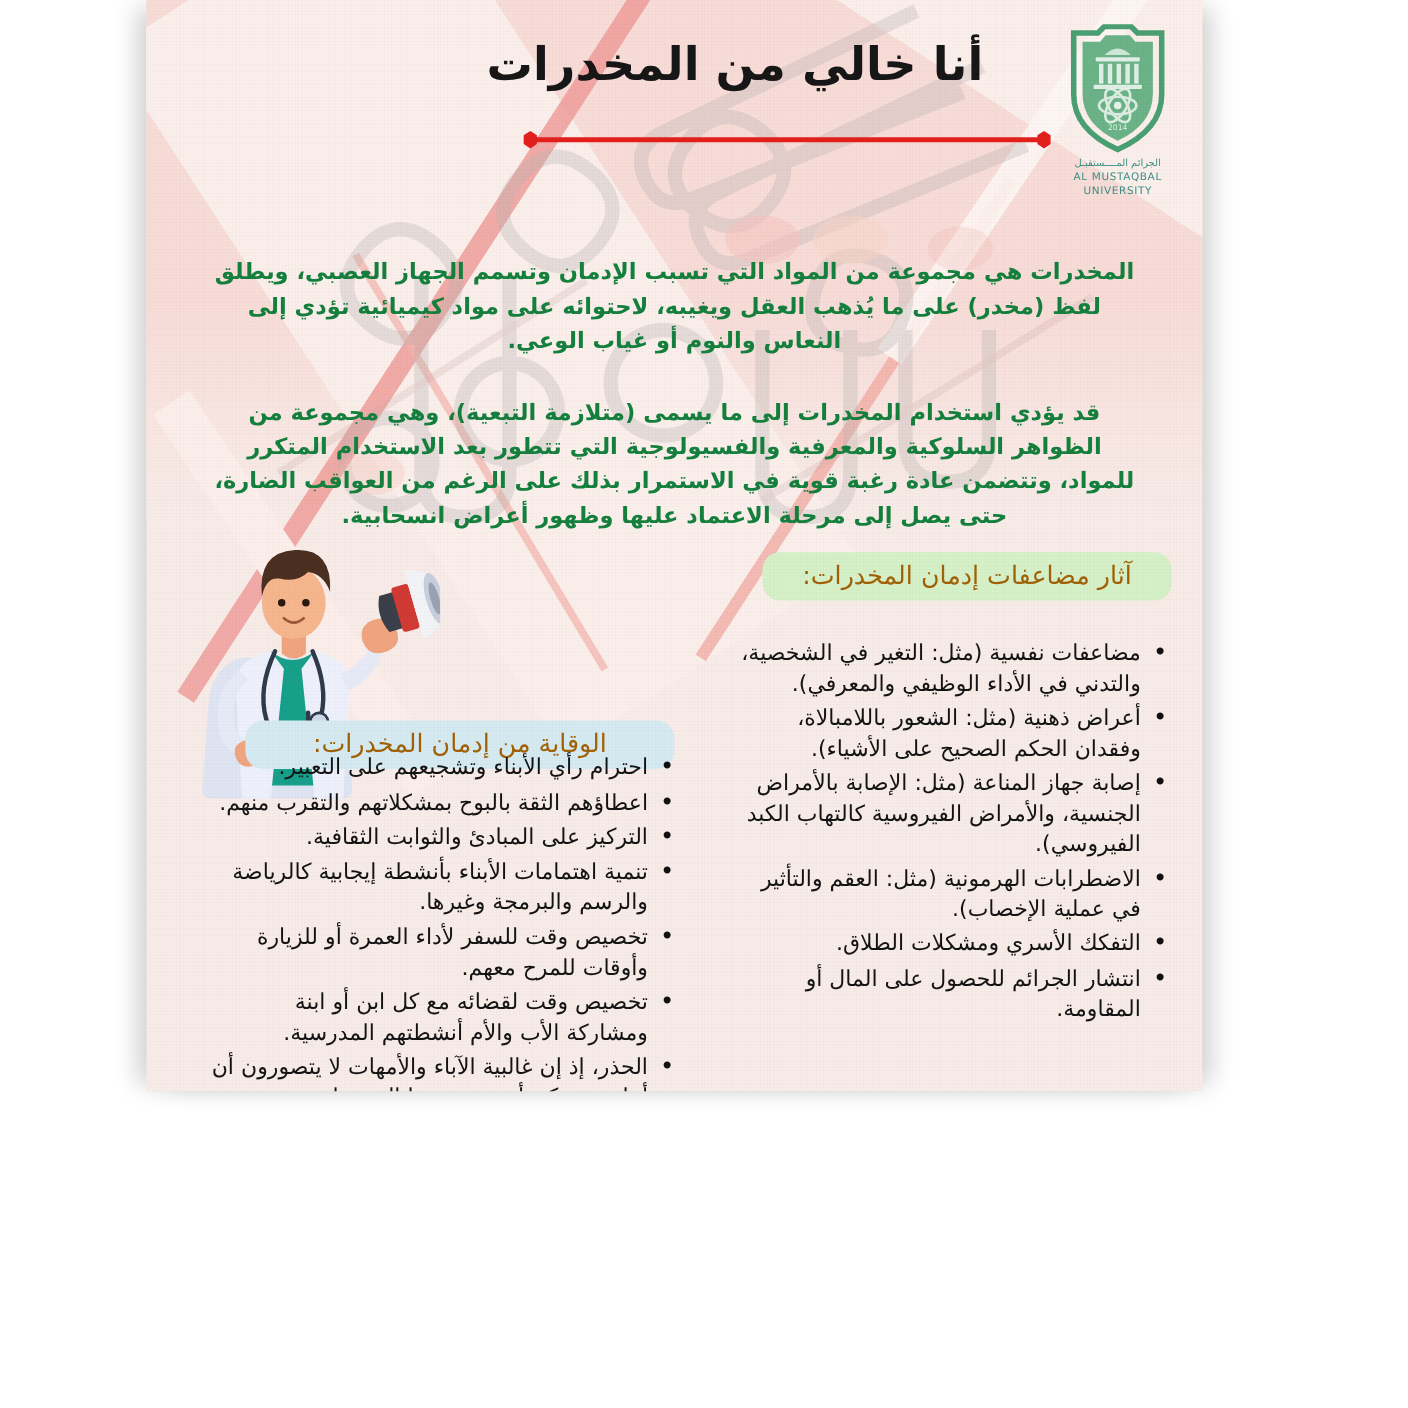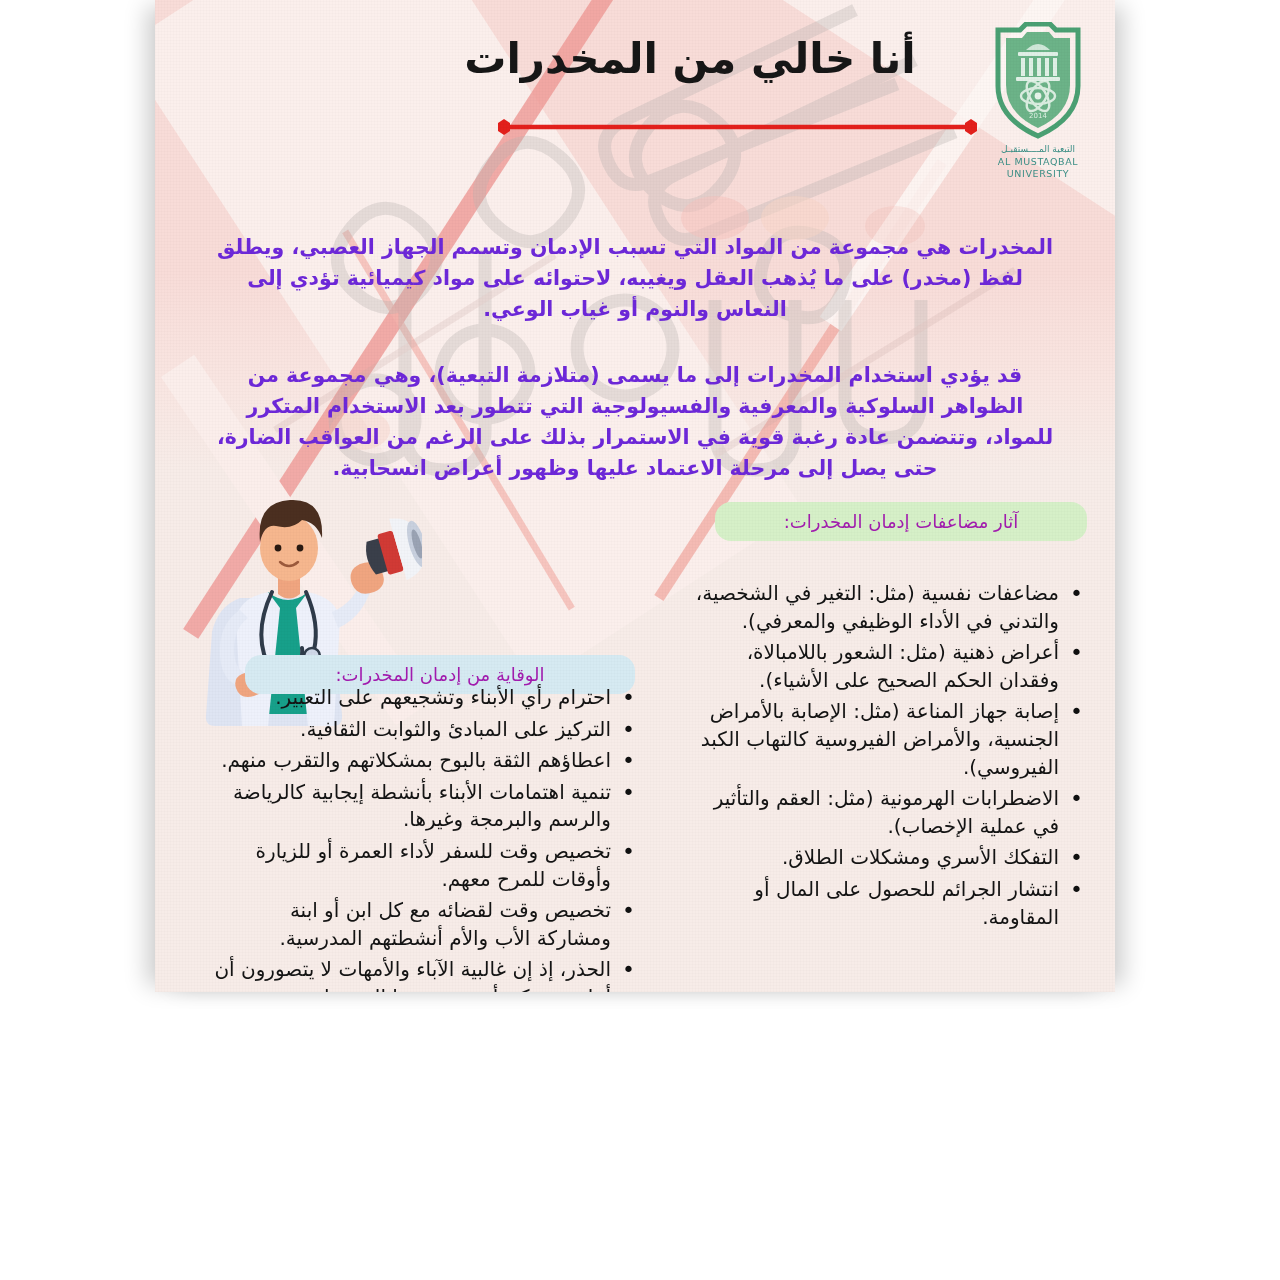--- a/index.html
+++ b/index.html
@@ -15,21 +15,21 @@
   #stage {
     position: relative;
     width: 1280px;
     height: 1280px;
     background: #ffffff;
   }
 
   
   #poster {
     position: absolute;
-    left: 155px;
+    left: 133px;
     top: 0px;
     width: 960px;
     height: 992px;
     background: #f7ece8;
     overflow: hidden;
     box-shadow: -14px 0 22px -6px rgba(0,0,0,0.20),
                  14px 0 22px -6px rgba(0,0,0,0.20);
   }
 
   
@@ -160,37 +160,37 @@
     letter-spacing:2px;
     direction:rtl;
   }
 
   
   .para {
     position:absolute;
     z-index:20;
     direction:rtl;
     text-align:center;
-    color:#6d28d9;
+    color:#15803d;
     font-weight:bold;
     font-size:20.5px;
     line-height:1.52;
     letter-spacing:0px;
   }
   #para1 { right:60px; top:232px; width:840px; }
   #para2 { right:60px; top:360px; width:840px; }
 
   
   .sectionbox {
     position:absolute;
     z-index:22;
     direction:rtl;
     text-align:center;
-    font-size:18px;
-    color:#a21caf;
+    font-size:23px;
+    color:#a16207;
     padding:9px 24px;
     box-sizing:border-box;
     border-radius:16px;
   }
   #greenBox {
     right:28px;
     top:502px;
     width:372px;
     background:#d6f0c8;
   }
@@ -305,21 +305,21 @@
             <path d="M40 28 q12 -12 24 0 Z" opacity="0.85"></path>
           </g>
           <g fill="none" stroke="#e7f4ea" stroke-width="2.4" opacity="0.9">
             <ellipse cx="52" cy="74" rx="17" ry="8"></ellipse>
             <ellipse cx="52" cy="74" rx="17" ry="8" transform="rotate(58 52 74)"></ellipse>
             <ellipse cx="52" cy="74" rx="17" ry="8" transform="rotate(-58 52 74)"></ellipse>
           </g>
           <circle cx="52" cy="74" r="3.4" fill="#e7f4ea"></circle>
           <text x="52" y="96" font-size="7" fill="#dff0e4" text-anchor="middle" font-family="'DejaVu Sans', sans-serif">2014</text>
         </svg>
-        <div id="logoNameAr">التبعية المــــستقبـل</div>
+        <div id="logoNameAr">الجرائم المــــستقبـل</div>
         <div id="logoName">AL MUSTAQBAL UNIVERSITY</div>
       </div>
     </div>
 
     <div id="para1" class="para">المخدرات هي مجموعة من المواد التي تسبب الإدمان وتسمم الجهاز العصبي، ويطلق لفظ (مخدر) على ما يُذهب العقل ويغيبه، لاحتوائه على مواد كيميائية تؤدي إلى النعاس والنوم أو غياب الوعي.</div>
 
     <div id="para2" class="para">قد يؤدي استخدام المخدرات إلى ما يسمى (متلازمة التبعية)، وهي مجموعة من الظواهر السلوكية والمعرفية والفسيولوجية التي تتطور بعد الاستخدام المتكرر للمواد، وتتضمن عادة رغبة قوية في الاستمرار بذلك على الرغم من العواقب الضارة، حتى يصل إلى مرحلة الاعتماد عليها وظهور أعراض انسحابية.</div>
 
     <svg id="docLeft" width="230" height="245" viewBox="0 0 230 245">
 
@@ -420,22 +420,22 @@
       <li>إصابة جهاز المناعة (مثل: الإصابة بالأمراض الجنسية، والأمراض الفيروسية كالتهاب الكبد الفيروسي).</li>
       <li>الاضطرابات الهرمونية (مثل: العقم والتأثير في عملية الإخصاب).</li>
       <li>التفكك الأسري ومشكلات الطلاق.</li>
       <li>انتشار الجرائم للحصول على المال أو المقاومة.</li>
     </ul>
 
     <div id="blueBox" class="sectionbox">الوقاية من إدمان المخدرات:</div>
 
     <ul id="preventionList" class="blist">
       <li>احترام رأي الأبناء وتشجيعهم على التعبير.</li>
+      <li>اعطاؤهم الثقة بالبوح بمشكلاتهم والتقرب منهم.</li>
       <li>التركيز على المبادئ والثوابت الثقافية.</li>
-      <li>اعطاؤهم الثقة بالبوح بمشكلاتهم والتقرب منهم.</li>
       <li>تنمية اهتمامات الأبناء بأنشطة إيجابية كالرياضة والرسم والبرمجة وغيرها.</li>
       <li>تخصيص وقت للسفر لأداء العمرة أو للزيارة وأوقات للمرح معهم.</li>
       <li>تخصيص وقت لقضائه مع كل ابن أو ابنة ومشاركة الأب والأم أنشطتهم المدرسية.</li>
       <li>الحذر، إذ إن غالبية الآباء والأمهات لا يتصورون أن أبناءهم يمكن أن يستخدموا المخدرات.</li>
     </ul>
 
     <div id="grain"></div>
   </div>
 
 </div>

